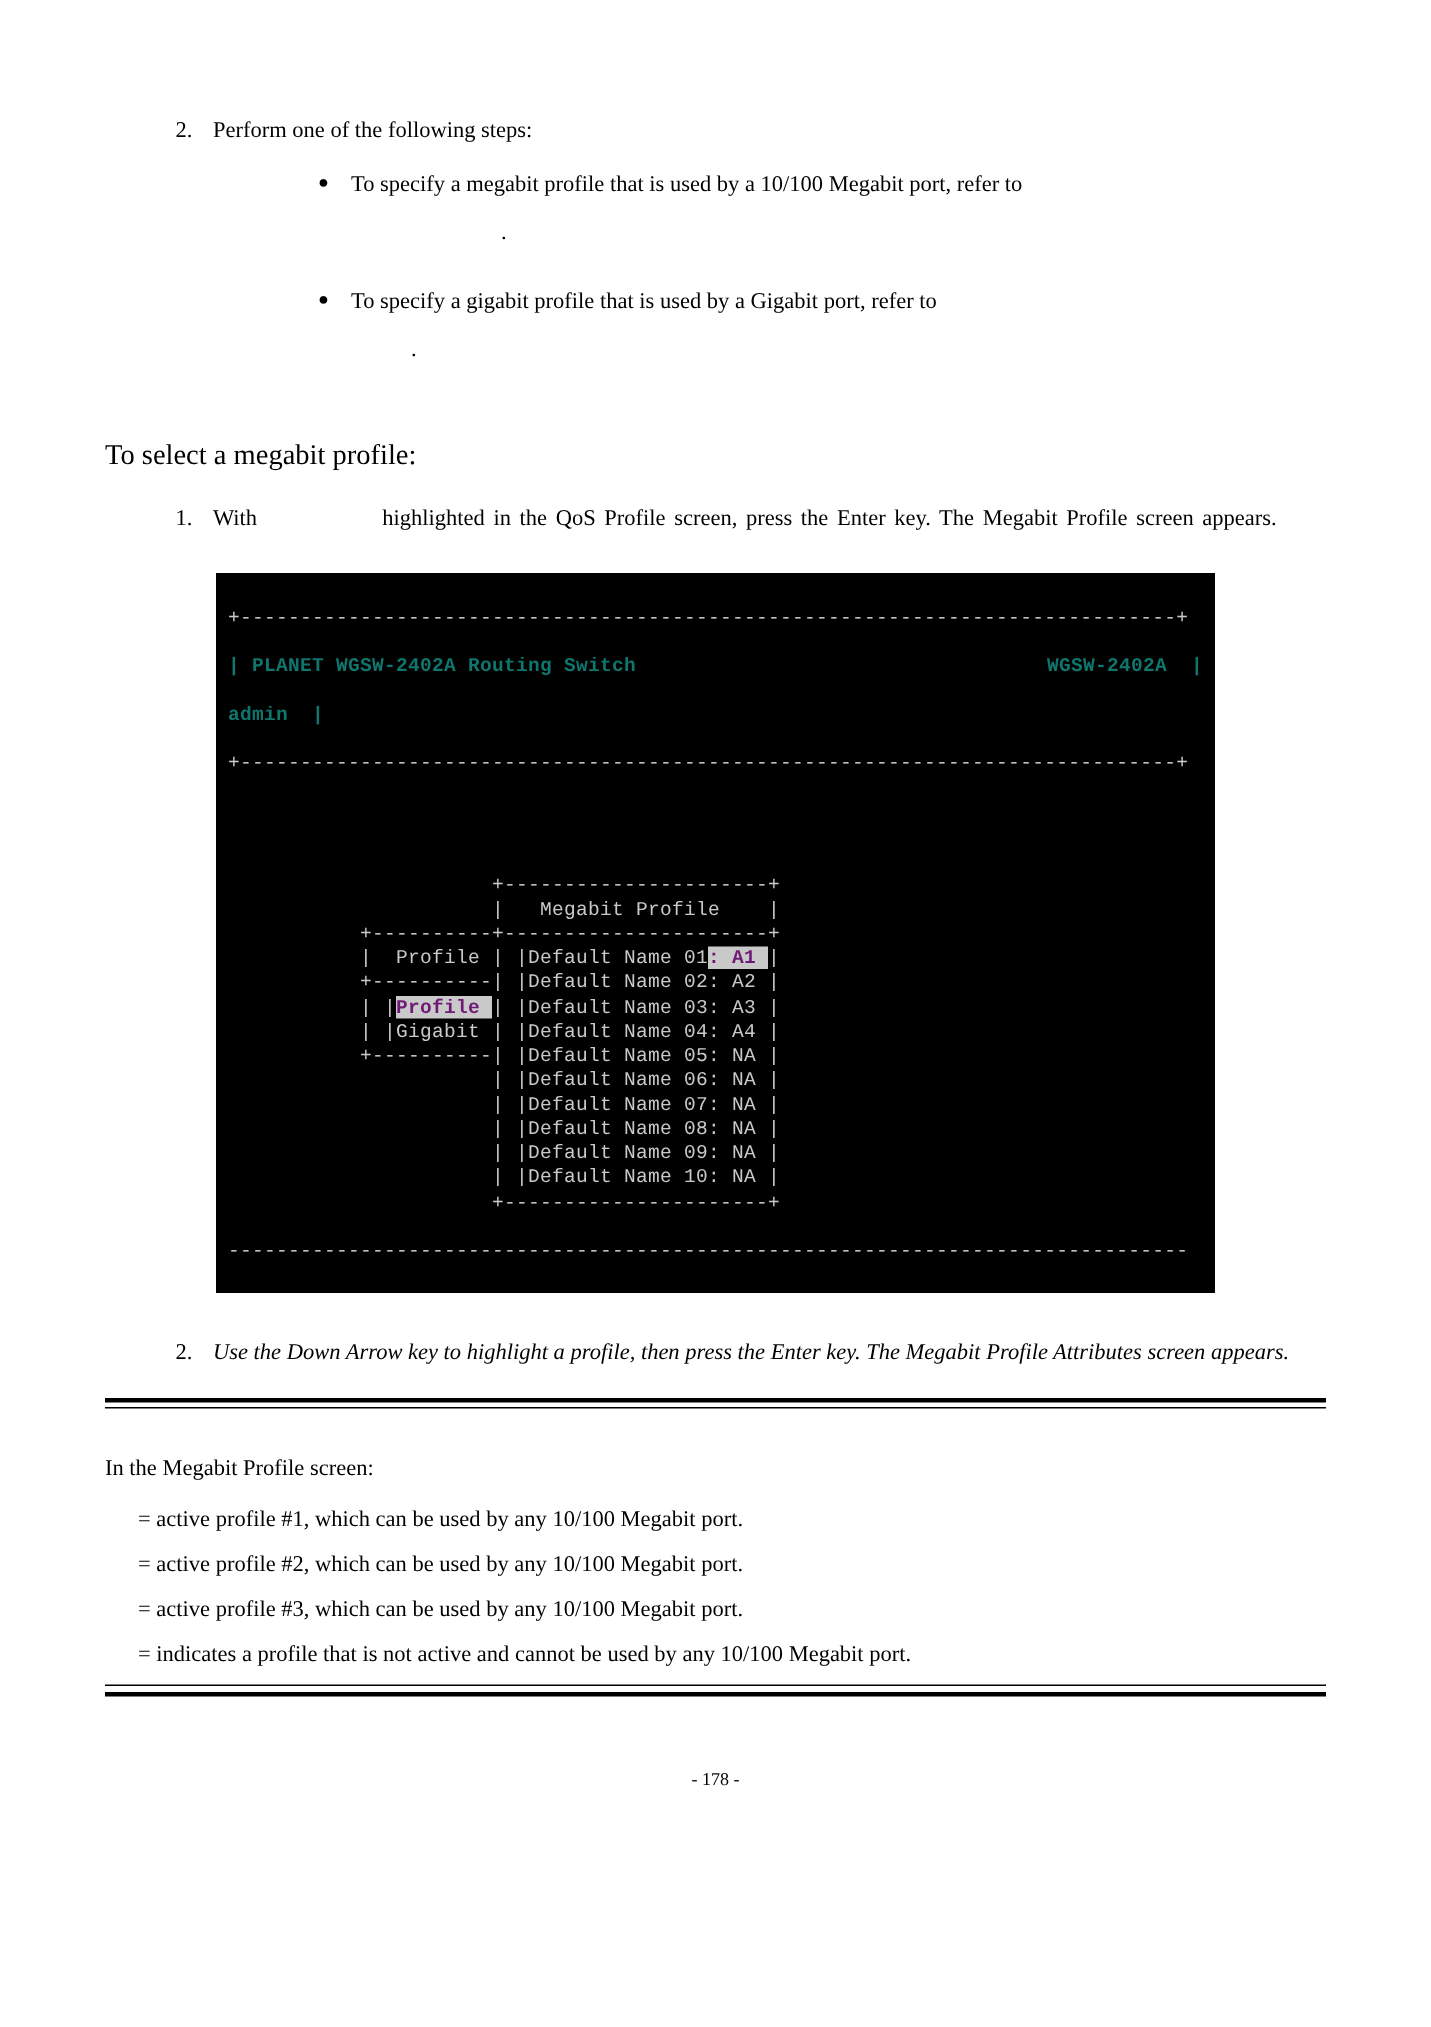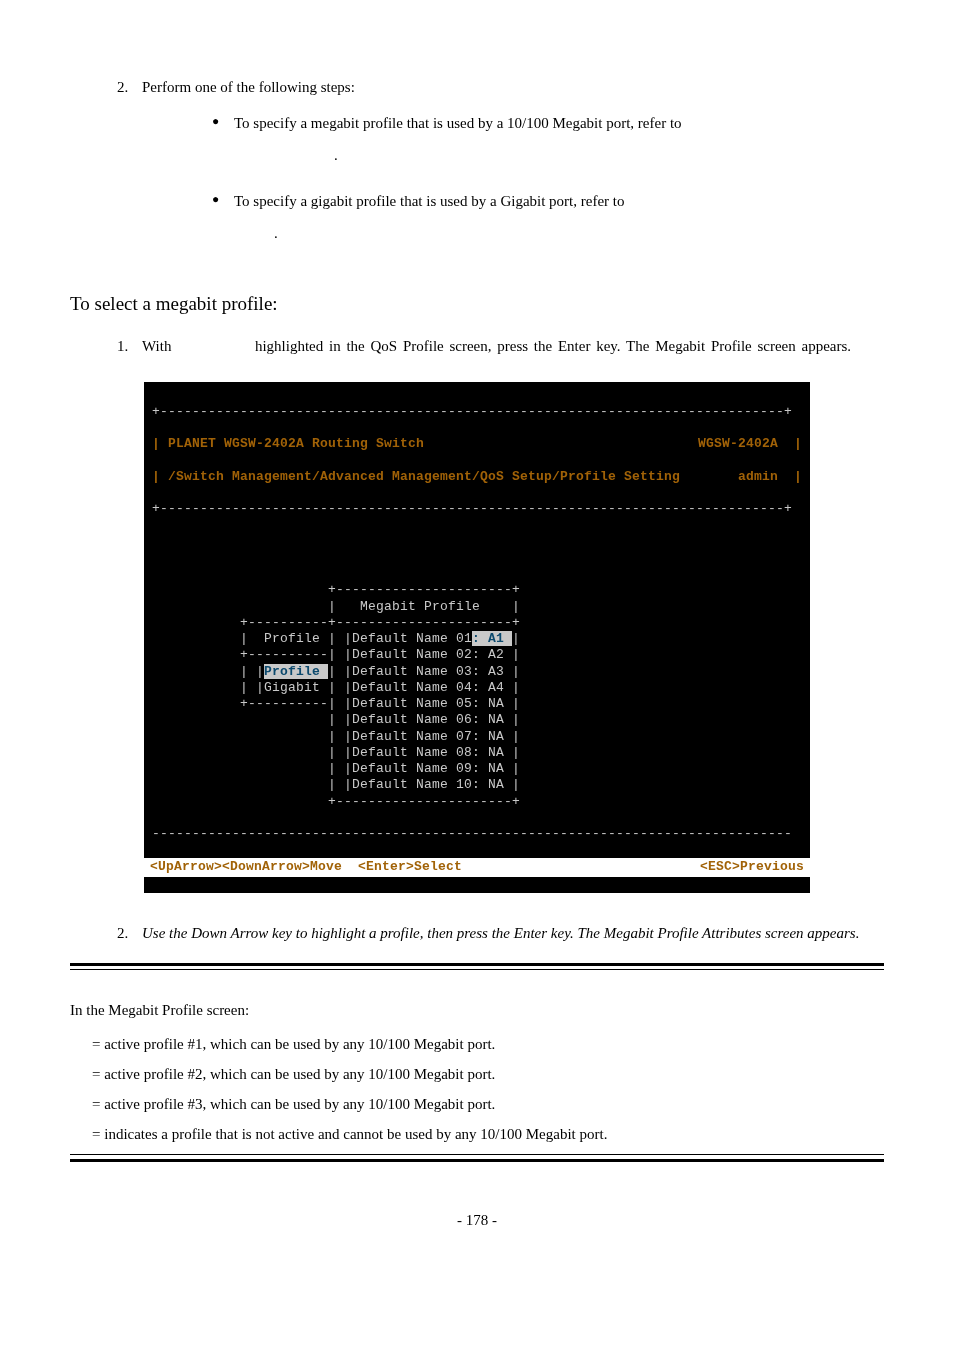--- a/index.html
+++ b/index.html
@@ -60,26 +60,26 @@
     background: #000;
     color: #c9c9c9;
     font-family: "Courier New", monospace;
     font-size: 13px;
     line-height: 1.25;
     padding: 5px 8px 3px;
     white-space: pre;
     letter-spacing: 0.2px;
   }
   .terminal .head {
-    color: #a16207;
+    color: #0f766e;
     font-weight: bold;
   }
   .terminal .inv {
     background: #c9c9c9;
-    color: #0c4a6e;
+    color: #701a75;
     font-weight: bold;
   }
   .note-block {
     margin-top: 18px;
     border-top: 3px solid #000;
   }
   .note-inner-line-top {
     border-top: 1px solid #000;
     margin-top: 3px;
     padding-top: 28px;
@@ -92,21 +92,21 @@
     border-bottom: 1px solid #000;
     margin-top: 8px;
   }
   .note-block-bottom {
     border-bottom: 3px solid #000;
     height: 4px;
   }
   .page-num {
     text-align: center;
     margin-top: 46px;
-    font-size: 15px;
+    font-size: 12px;
   }
   .justify {
     text-align: justify;
     font-style: italic;
   }
 </style>
 </head>
 <body>
 
 <ol class="list-2" start="2">
@@ -133,42 +133,41 @@
       <span>With </span>
       <span style="display:inline-block;width:72px;"></span>
       <span> highlighted in the QoS Profile screen, press the Enter key. The Megabit Profile screen appears.</span>
     </span>
   </li>
 </ol>
 
 <div class="terminal">
 <span style="display:flex;justify-content:space-between;"><span>+------------------------------------------------------------------------------+</span></span>
 <span style="display:flex;justify-content:space-between;"><span class="head">| PLANET WGSW-2402A Routing Switch</span><span class="head"><span>WGSW-2402A</span>  |</span></span>
-<span style="display:flex;justify-content:space-between;"><span class="head">| /Switch Management/Advanced Management/QoS Setup/Profile Setting</span><span class="head"><span>admin</span>  |</span></span>
+<span style="display:flex;justify-content:space-between;"><span class="head"><span>admin</span>  |</span></span>
 <span style="display:flex;justify-content:space-between;"><span>+------------------------------------------------------------------------------+</span></span>
 <span> </span>
 <span> </span>
 <span> </span>
 <span>                      +----------------------+</span>
 <span>                      <span>|   Megabit Profile    |</span></span>
 <span>           +----------+----------------------+</span>
 <span>           <span>|  Profile | |Default Name 01</span><span class="inv">: A1 </span><span>|</span></span>
 <span>           <span>+----------| |Default Name 02: A2 |</span></span>
 <span>           <span>| |</span><span class="inv">Profile </span><span>| |Default Name 03: A3 |</span></span>
 <span>           <span>| |Gigabit | |Default Name 04: A4 |</span></span>
 <span>           <span>+----------| |Default Name 05: NA |</span></span>
 <span>           <span>           | |Default Name 06: NA |</span></span>
 <span>           <span>           | |Default Name 07: NA |</span></span>
 <span>           <span>           | |Default Name 08: NA |</span></span>
 <span>           <span>           | |Default Name 09: NA |</span></span>
 <span>           <span>           | |Default Name 10: NA |</span></span>
 <span>           <span>           +----------------------+</span></span>
 <span> </span>
 <span style="display:flex;justify-content:space-between;"><span>--------------------------------------------------------------------------------</span></span>
-<span style="display:flex;justify-content:space-between;background:#fff;color:#000;margin:-1px -8px -3px;padding:1px 6px 2px;"><span class="head">&lt;UpArrow&gt;&lt;DownArrow&gt;Move  &lt;Enter&gt;Select</span><span class="head">&lt;ESC&gt;Previous</span></span>
 </div>
 
 <ol class="step-list" start="2">
   <li>
     <span class="justify">Use the Down Arrow key to highlight a profile, then press the Enter key. The Megabit Profile Attributes screen appears.</span>
   </li>
 </ol>
 
 <div class="note-block">
   <div class="note-inner-line-top">

